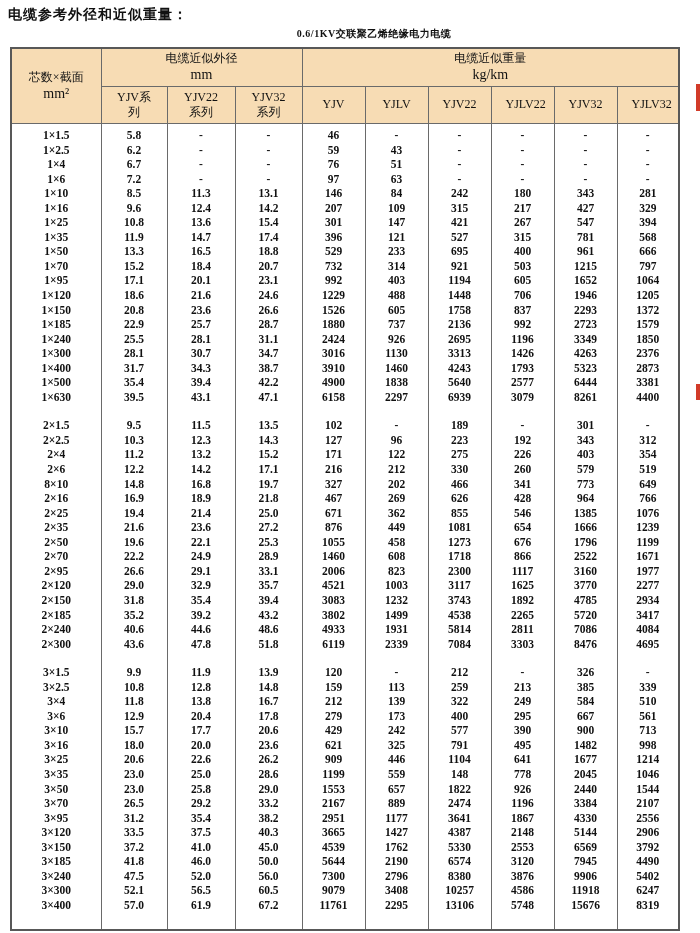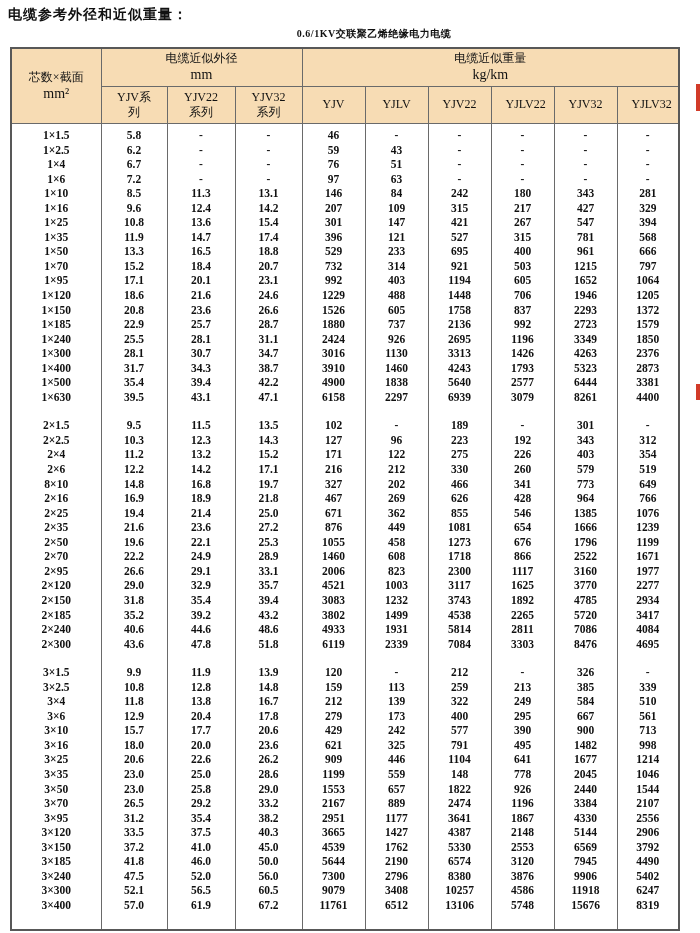--- a/index.html
+++ b/index.html
@@ -739,21 +739,21 @@
         <td>4586</td>
         <td>11918</td>
         <td>6247</td>
       </tr>
       <tr>
         <td>3×400</td>
         <td>57.0</td>
         <td>61.9</td>
         <td>67.2</td>
         <td>11761</td>
-        <td>6512</td>
+        <td>2295</td>
         <td>13106</td>
         <td>5748</td>
         <td>15676</td>
         <td>8319</td>
       </tr>
       <tr class="pad-bottom">
         <td></td>
         <td></td>
         <td></td>
         <td></td>

